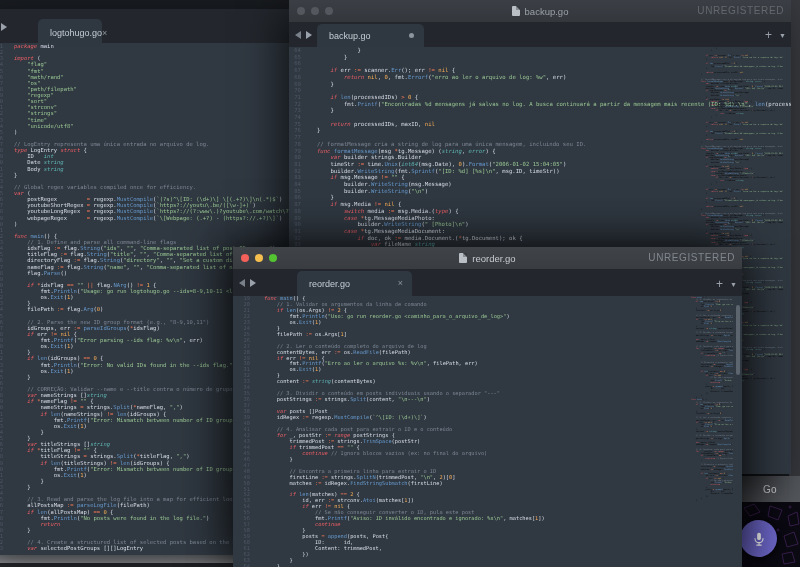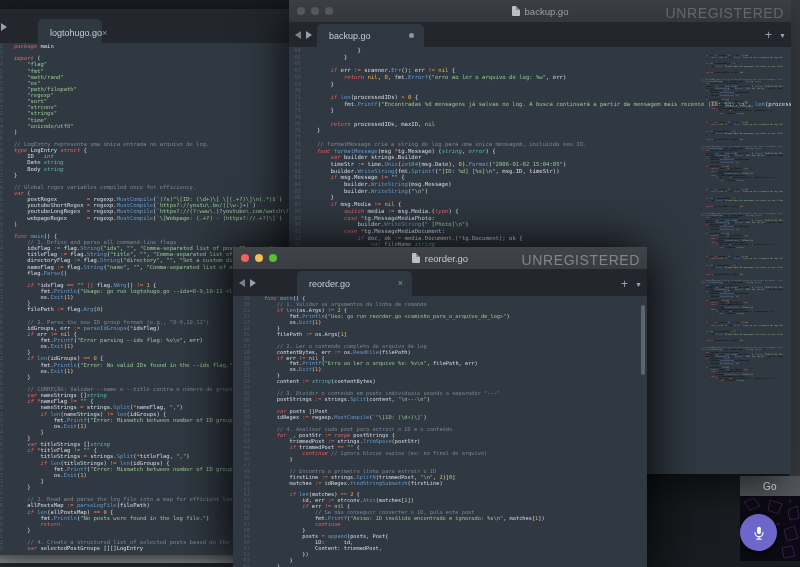--- a/index.html
+++ b/index.html
@@ -7,21 +7,21 @@
        font-family:"Liberation Sans",sans-serif;}
 
   
   .right-strip{position:absolute;left:789px;top:0;width:11px;height:480px;background:#37393e}
   .bl-bar{position:absolute;left:0;top:555px;width:237px;height:8px;
           background:linear-gradient(#84888c,#a0a3a7)}
   .bl-dark{position:absolute;left:0;top:563px;width:237px;height:4px;background:#2a2d32}
 
   
   .voice-panel{position:absolute;left:740px;top:476px;width:60px;height:91px;z-index:0}
-  .go-bar{height:20px;background:#54575c;color:#e8eaec;font-size:10px;
+  .go-bar{height:26px;background:#54575c;color:#e8eaec;font-size:10px;
           display:flex;align-items:center;justify-content:center;letter-spacing:.3px}
   .voice-area{position:relative;height:65px;background:#0c0a13;overflow:hidden}
   .voice-area svg.constellation{position:absolute;left:0;top:0}
   .mic-circle{position:absolute;left:0;top:18px;width:37px;height:37px;border-radius:50%;
               background:#6f68cc;display:flex;align-items:center;justify-content:center;
               box-shadow:0 2px 8px rgba(0,0,0,.6)}
 
   
   .stwin{position:absolute;background:#303841;overflow:hidden}
   .titlebar{height:22px;background:linear-gradient(#3b3f45,#34383d);position:relative;
@@ -29,21 +29,21 @@
   .titlebar.active{background:linear-gradient(#404449,#393d42)}
   .lights{position:absolute;left:8px;top:7px;display:flex;gap:6px}
   .light{width:8px;height:8px;border-radius:50%;background:#54585e}
   .light.red{background:#f4605a}.light.yel{background:#f5bf4f}.light.grn{background:#53c332}
   .title-center{position:absolute;left:0;right:0;top:0;height:22px;display:flex;gap:5px;
                 align-items:center;justify-content:center;font-size:9.5px;color:#9aa0a7}
   .titlebar.active .title-center{color:#c7ccd2}
   .doc-icon{width:8px;height:10px;background:#b9bfc5;border-radius:1px;position:relative;flex:none}
   .doc-icon:after{content:"";position:absolute;right:0;top:0;border:2px solid #34383d;
                   border-left-color:#888e94;border-bottom-color:#888e94}
-  .unreg{position:absolute;right:7px;top:5px;font-size:14px;letter-spacing:.6px;color:#63686e}
+  .unreg{position:absolute;right:7px;top:5px;font-size:10px;letter-spacing:.6px;color:#63686e}
   .titlebar.active .unreg{color:#80868d}
 
   .tabbar{position:relative;background:#23272d}
   .tri{width:0;height:0;position:absolute}
   .tri-l{border-right:6px solid #798089;border-top:4px solid transparent;border-bottom:4px solid transparent}
   .tri-r{border-left:6px solid #9aa1aa;border-top:4px solid transparent;border-bottom:4px solid transparent}
   .tab{position:absolute;background:#2f3741;border-radius:5px 5px 0 0;display:flex;
        align-items:center;font-size:9px;color:#c6cdd4}
   .tab .lbl{padding-left:12px;white-space:nowrap}
   .tab .close{margin-left:auto;margin-right:9px;color:#8b939c;font-size:9px;line-height:1}
@@ -93,21 +93,21 @@
   #win-log .tri-r{left:16px;top:14px}
   #win-log .tab{left:53px;top:10px;width:64px;height:28px}
 
   #win-backup{left:289px;top:0;width:502px;height:474px;z-index:2;
               box-shadow:-10px 12px 36px rgba(0,0,0,.6)}
   #win-backup .tabbar{height:24px}
   #win-backup .tri-l{left:6px;top:8px}
   #win-backup .tri-r{left:17px;top:8px}
   #win-backup .tab{left:28px;top:1px;width:107px;height:23px}
 
-  #win-reorder{left:233px;top:247px;width:414px;height:320px;z-index:3;
+  #win-reorder{left:233px;top:247px;width:509px;height:320px;z-index:3;
                box-shadow:-12px -8px 40px rgba(0,0,0,.6),12px 12px 40px rgba(0,0,0,.55)}
   #win-reorder .tabbar{height:26px}
   #win-reorder .tri-l{left:6px;top:9px}
   #win-reorder .tri-r{left:17px;top:9px}
   #win-reorder .tab{left:64px;top:1px;width:115px;height:25px}
   #win-reorder .scroll-thumb{top:58px;height:70px}
 </style>
 </head>
 <body>
 

